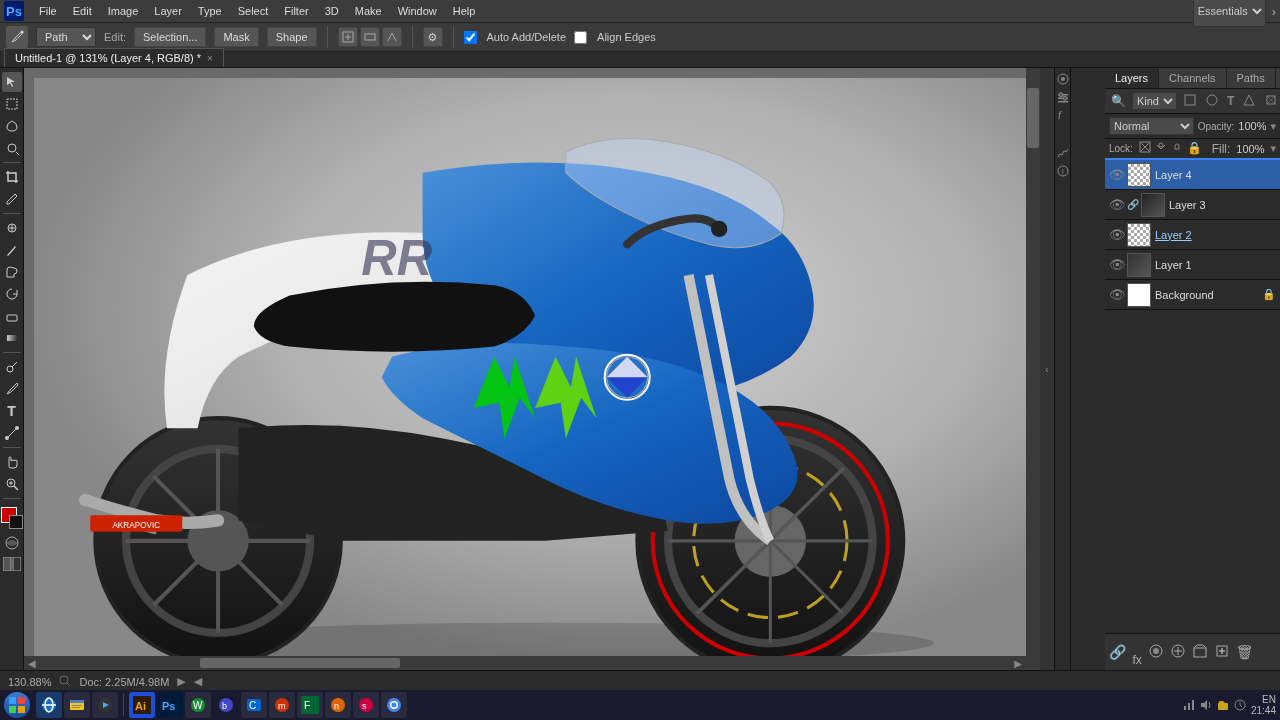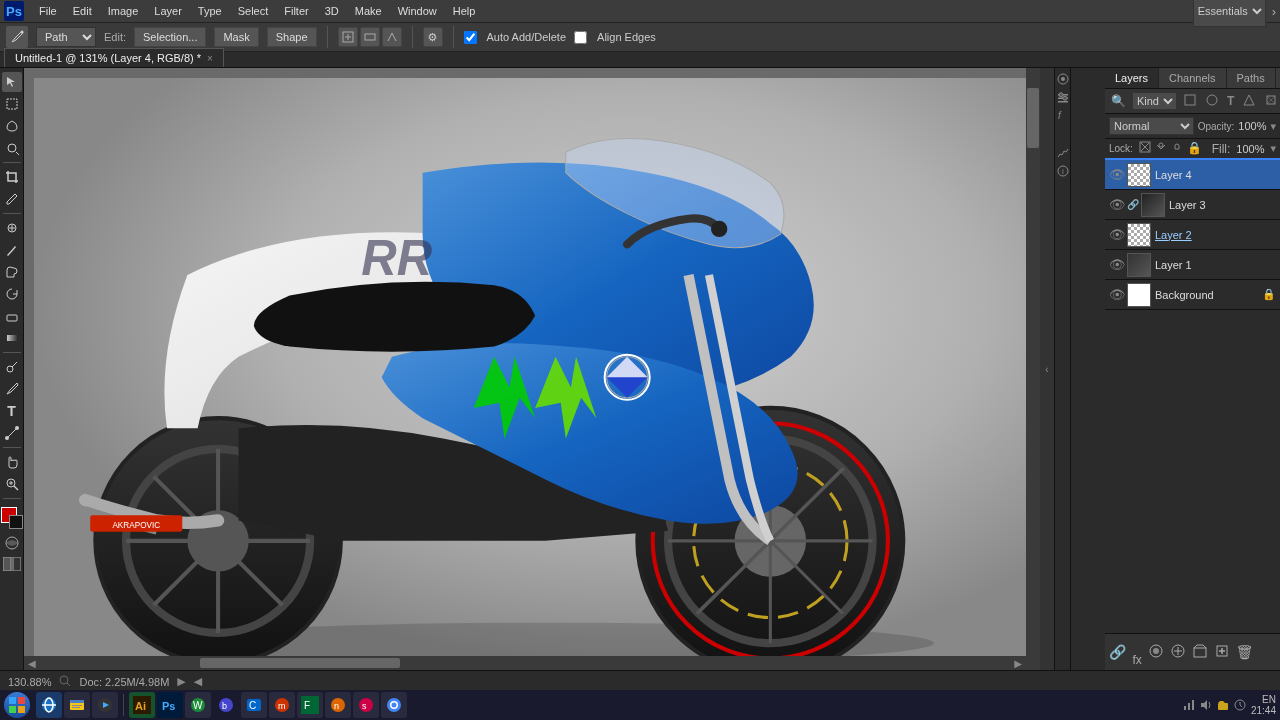--- a/index.html
+++ b/index.html
@@ -677,21 +677,21 @@
       </svg>
   </div>
   <div class="tb-icon">
     <svg width="18" height="18" viewBox="0 0 18 18">
         <circle cx="9" cy="9" r="7" fill="#333"></circle>
         <polygon points="7,6 7,12 13,9" fill="#4af"></polygon>
       </svg>
   </div>
   <div class="tb-sep"></div>
 
-  <div class="tb-icon" style="background:#14532d;">
+  <div class="tb-icon" style="background:#1d4ed8;">
     <svg width="18" height="18" viewBox="0 0 18 18">
         <rect width="18" height="18" fill="#2d1b00"></rect>
         <text x="2" y="14" font-size="11" fill="#e8a020" font-family="Arial" font-weight="bold">Ai</text>
       </svg>
   </div>
 
   <div class="tb-icon" style="background:#001a3a;">
     <svg width="18" height="18" viewBox="0 0 18 18">
         <rect width="18" height="18" fill="#001a3a"></rect>
         <text x="1" y="14" font-size="11" fill="#4af" font-family="Arial" font-weight="bold">Ps</text>

